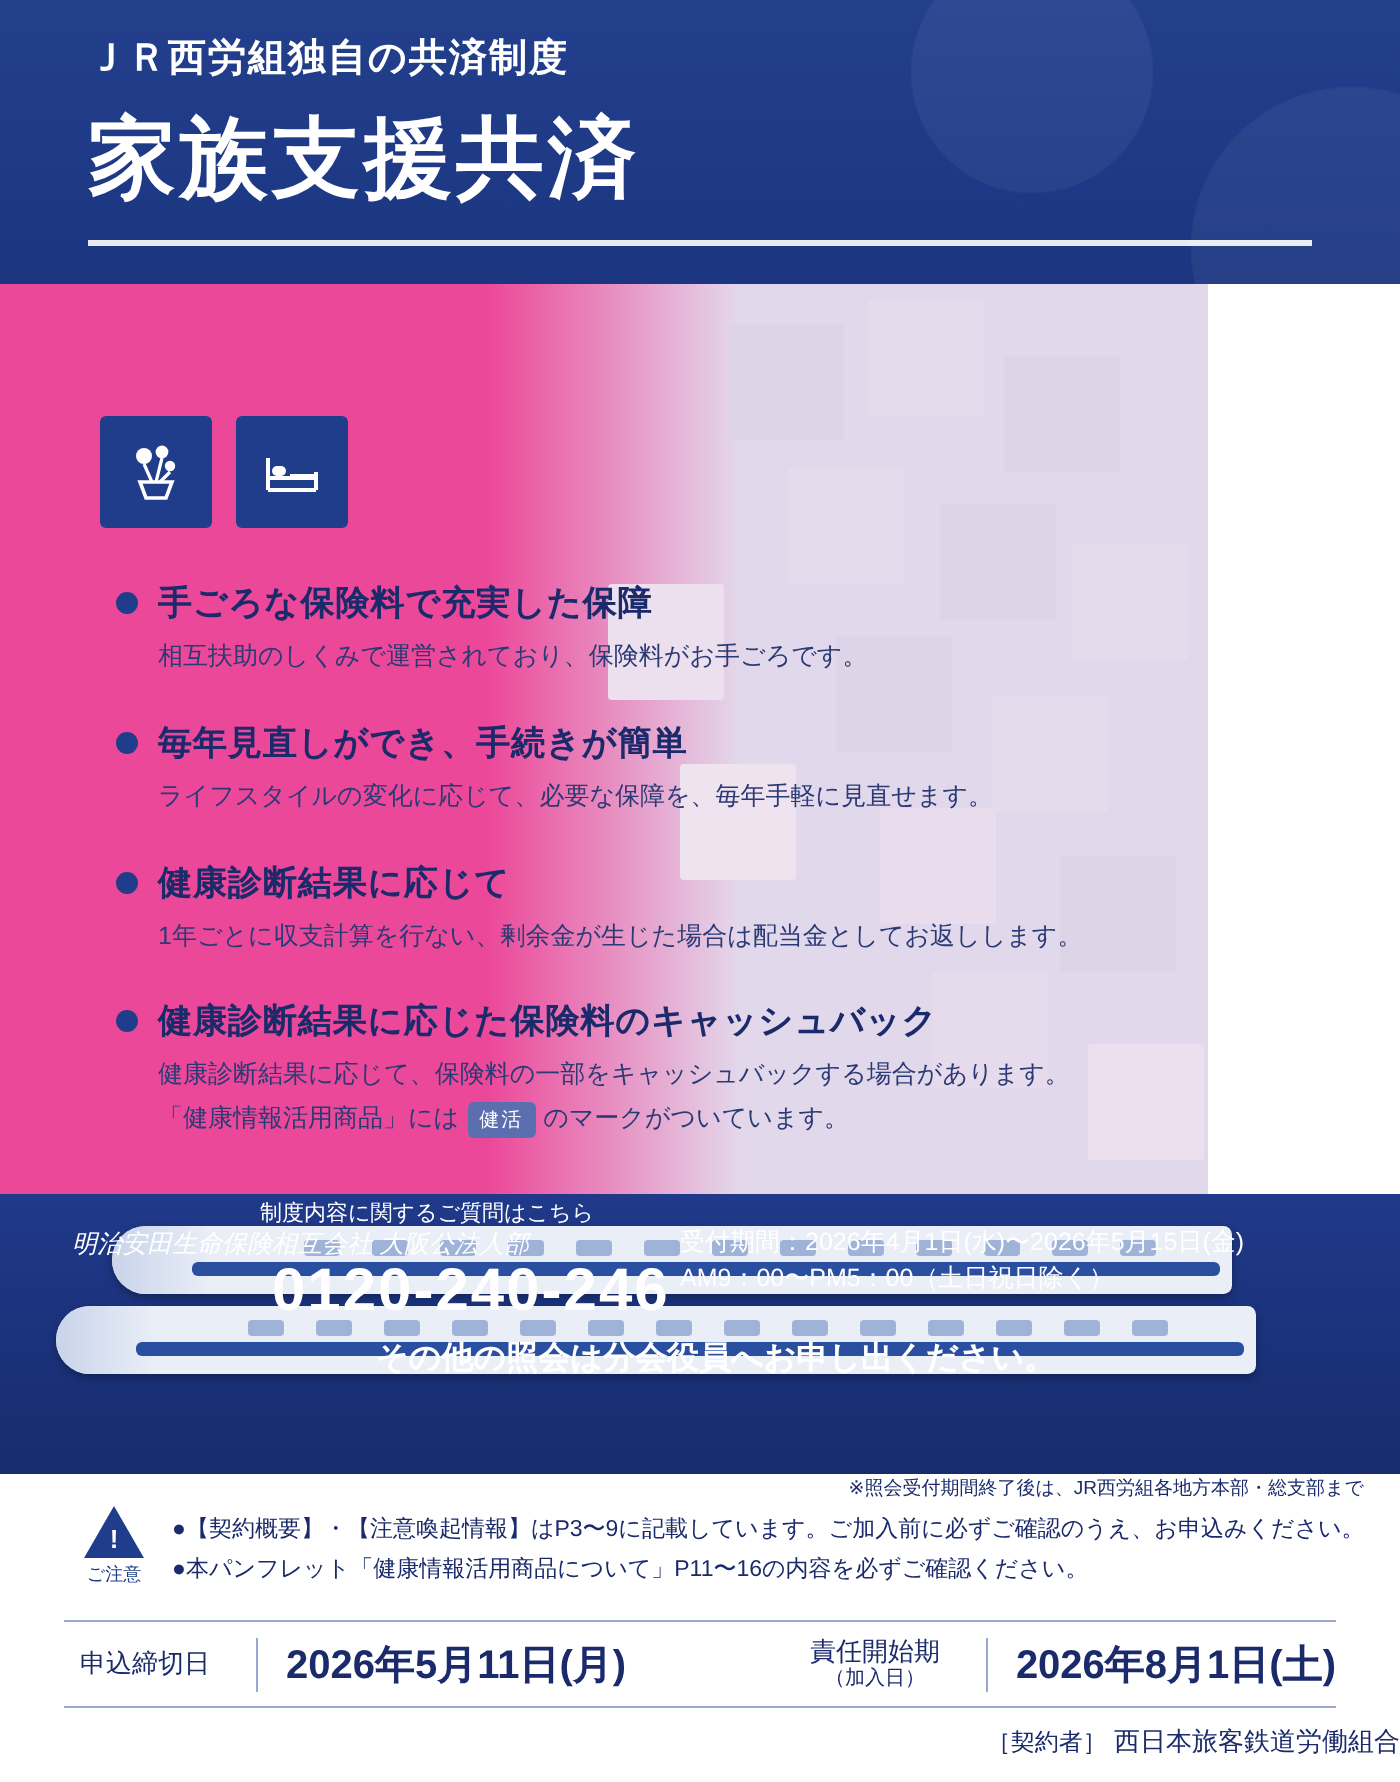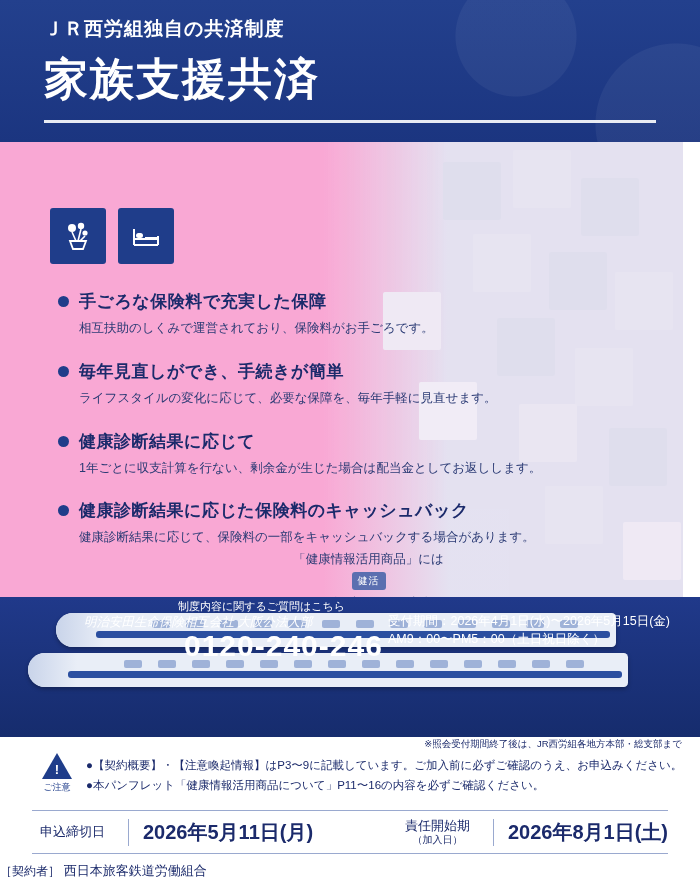--- a/index.html
+++ b/index.html
@@ -35,22 +35,22 @@
     position:absolute;left:44px;top:50px;
     font-size:44px;font-weight:bold;letter-spacing:2px;color:#ffffff;
     white-space:nowrap;
   }
   .header-rule{
     position:absolute;left:44px;top:120px;width:612px;height:3px;background:#ffffff;opacity:.9;
   }
 
   
   .body-area{
-    position:absolute;left:0;top:142px;width:683px;height:455px;
-    background:#f9a8d4;
+    position:absolute;left:0;top:142px;width:604px;height:455px;
+    background:#ec4899;
     overflow:hidden;
   }
   .pattern{
     position:absolute;right:0;top:0;width:360px;height:455px;
     background:
       linear-gradient(90deg,rgba(226,232,244,0) 0%,rgba(226,232,244,1) 35%);
     opacity:.9;
   }
   .pattern i{
     position:absolute;display:block;background:#dde4f0;border-radius:2px;
@@ -85,21 +85,21 @@
     font-size:17px;font-weight:bold;color:#1b2a6b;letter-spacing:.5px;
   }
   .dot{
     width:11px;height:11px;border-radius:50%;background:#1f3d8a;
     margin-top:6px;flex:0 0 auto;
   }
   .feature .f-desc{
     margin-left:21px;margin-top:6px;
     font-size:12.5px;font-weight:normal;color:#2a3a74;line-height:1.5;
   }
-  .mark-line{display:flex;align-items:center;gap:4px;margin-left:21px;margin-top:4px;font-size:12.5px;color:#2a3a74;flex-direction:column;}
+  .mark-line{display:flex;gap:4px;margin-left:21px;margin-top:4px;font-size:12.5px;color:#2a3a74;}
   .kenkatsu{
     display:inline-block;background:#5b6fb0;color:#fff;font-size:10px;
     padding:2px 6px;border-radius:3px;letter-spacing:1px;
   }
 
   
   .train-band{
     position:absolute;left:0;top:597px;width:700px;height:140px;
     background:#1b3580;
     background:linear-gradient(180deg,#20398a 0%,#162c6d 100%);
@@ -116,21 +116,21 @@
   }
   .train .win{
     position:absolute;top:7px;width:18px;height:8px;background:#9fb2d8;border-radius:2px;
   }
   .nose{
     position:absolute;left:0;top:0;width:70px;height:34px;
     background:linear-gradient(90deg,#c9d4ea 0%,#e9eef7 70%);
     border-radius:34px 0 0 34px;
   }
   .contact{
-    position:absolute;left:0;top:0;width:564px;height:140px;margin-left:48px;
+    position:absolute;left:0;top:0;width:564px;height:140px;
   }
   .c-label{position:absolute;left:130px;top:2px;font-size:11px;color:#ffffff;}
   .c-company{position:absolute;left:36px;top:17px;font-size:12.5px;color:#ffffff;white-space:nowrap;font-style:italic;}
   .c-tel{position:absolute;left:136px;top:32px;font-size:30px;font-weight:bold;color:#ffffff;letter-spacing:1px;}
   .c-period{position:absolute;left:340px;top:16px;font-size:12.5px;color:#ffffff;white-space:nowrap;}
   .c-hours{position:absolute;left:340px;top:34px;font-size:12.5px;color:#ffffff;white-space:nowrap;}
   .c-other{position:absolute;left:188px;top:72px;font-size:16px;font-weight:bold;color:#ffffff;}
   .c-note{position:absolute;right:18px;top:120px;font-size:9.5px;color:#1b2a6b;}
 
   
@@ -150,21 +150,21 @@
     position:absolute;left:32px;top:810px;width:636px;height:42px;
     border-top:1px solid #9aa9cf;border-bottom:1px solid #9aa9cf;
     display:flex;align-items:center;
   }
   .d-cell{display:flex;align-items:center;gap:11px;}
   .d-label{font-size:13px;color:#1b2a6b;padding:0 12px 0 8px;}
   .d-value{font-size:20px;font-weight:bold;color:#1b2a6b;border-left:1px solid #9aa9cf;padding-left:14px;}
   .d-spacer{flex:1;}
 
   .footer{
-    position:absolute;left:0;top:862px;width:700px;text-align:left;
+    position:absolute;left:0;top:862px;width:700px;text-align:right;
     font-size:13px;color:#1b2a6b;
   }
   .footer .tag{font-size:12px;}
 </style>
 </head>
 <body>
 
 <div class="page">
 
   <div class="header">
@@ -292,20 +292,21 @@
       <div class="win" style="left:504px"></div>
         <div class="win" style="left:538px"></div>
     </div>
 
     <div class="contact">
       <div class="c-label">制度内容に関するご質問はこちら</div>
       <div class="c-company">明治安田生命保険相互会社 大阪公法人部</div>
       <div class="c-tel">0120-240-246</div>
       <div class="c-period">受付期間：2026年4月1日(水)〜2026年5月15日(金)</div>
       <div class="c-hours">AM9：00〜PM5：00（土日祝日除く）</div>
+      <div class="c-other">その他の照会は分会役員へお申し出ください。</div>
     </div>
   </div>
 
   <div class="c-note" style="top:738px;position:absolute;right:18px;">※照会受付期間終了後は、JR西労組各地方本部・総支部まで</div>
 
   <div class="caution">
     <div class="warn">
       <div class="tri">
           <span>!</span>
         </div>

